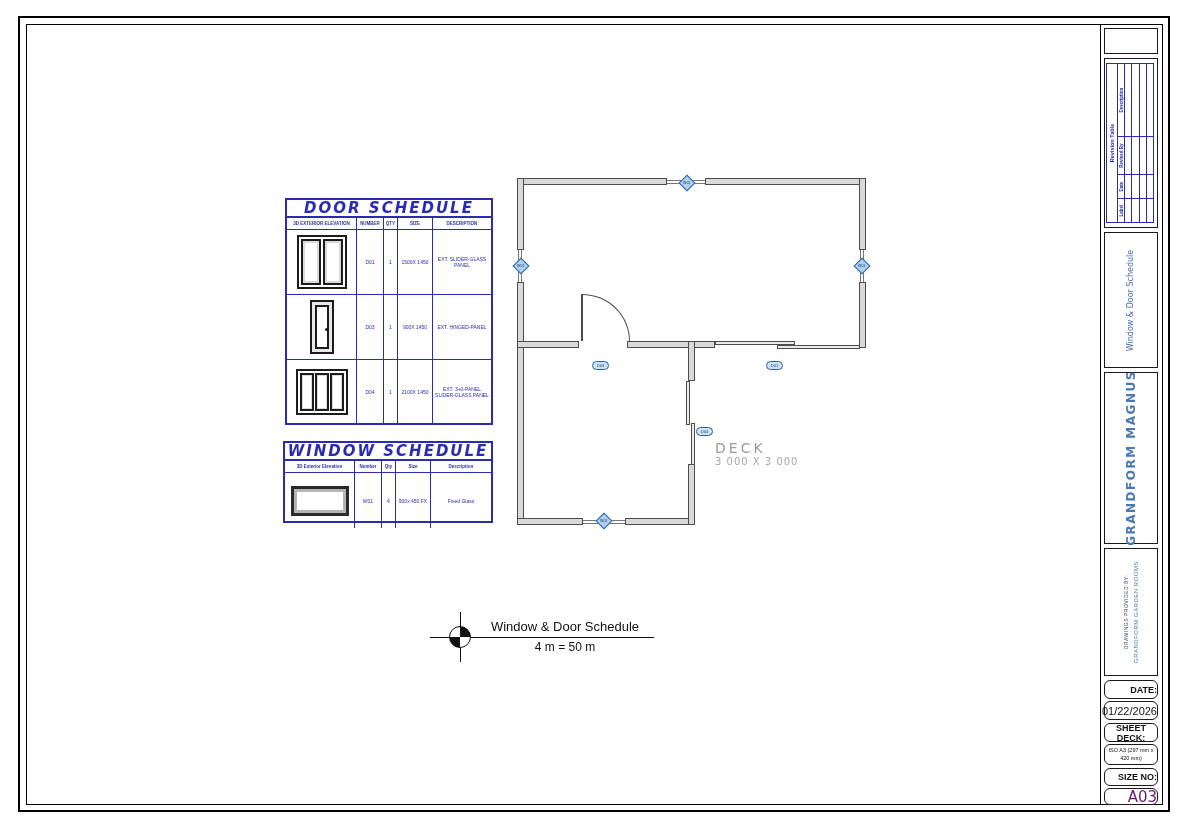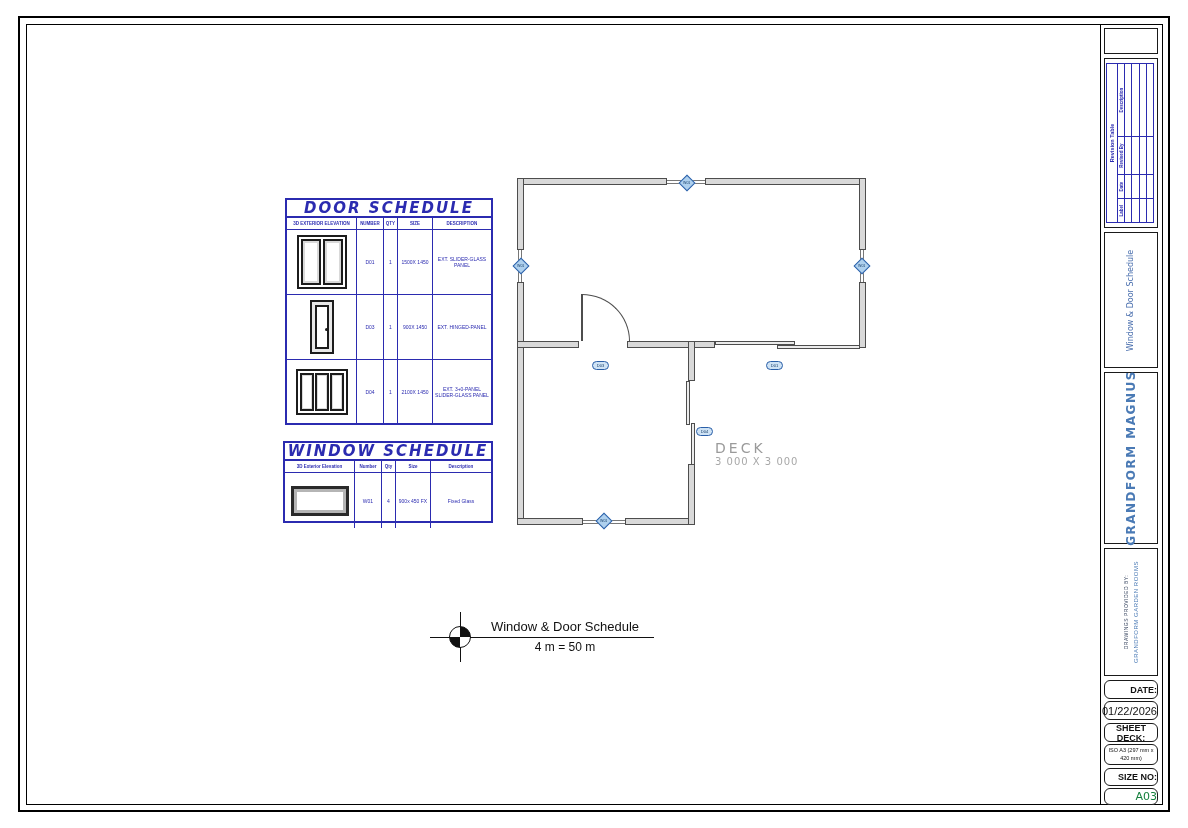--- a/index.html
+++ b/index.html
@@ -77,21 +77,21 @@
   .tb-sheet-label .vtext { font-size:8px; color:#4a6fae; font-family:"DejaVu Sans", sans-serif; }
   .tb-company .vtext { font-size:12px; font-weight:bold; letter-spacing:1.5px; color:#4a7ab5;
                        font-family:"DejaVu Sans", sans-serif; }
   .tb-provided .stack { transform:rotate(-90deg); white-space:nowrap; text-align:center; }
   .tb-provided .stack .p1 { font-size:5px; color:#33415c; letter-spacing:0.5px; }
   .tb-provided .stack .p2 { font-size:6px; color:#4a7ab5; margin-top:4px; letter-spacing:0.5px; }
   .tb-small { display:flex; align-items:center; justify-content:flex-end; text-align:center;border-radius:6px; }
   .tb-label { font-weight:bold; font-size:9px; color:#111; }
   .tb-value { font-size:11px; color:#111;margin-left:20px; }
   .tb-value-small { font-size:5.5px; color:#111; line-height:1.3; }
-  .tb-sheetno { font-size:11px; color:#15803d; font-family:"DejaVu Sans", sans-serif; }
+  .tb-sheetno { font-size:15px; color:#701a75; font-family:"DejaVu Sans", sans-serif; }
 
   
   .rev-wrap { position:absolute; left:1104px; top:58px; width:54px; height:170px; border:1.5px solid #1a1a1a; background:#fff; }
   .rev-table { position:absolute; left:-55px; top:60px; width:160px; height:48px; transform:rotate(-90deg);
                border:1px solid #2b2bb0; display:flex; flex-direction:column; color:#2b2bb0; background:#fff; }
   .rev-title { height:11px; font-size:5.5px; font-weight:bold; text-align:center; line-height:11px;
                border-bottom:1px solid #2b2bb0; }
   .rev-row { display:flex; flex:1; border-bottom:1px solid #2b2bb0; }
   .rev-row:last-child { border-bottom:none; }
   .rev-row > div { border-right:1px solid #2b2bb0; display:flex; align-items:center; justify-content:center; }

